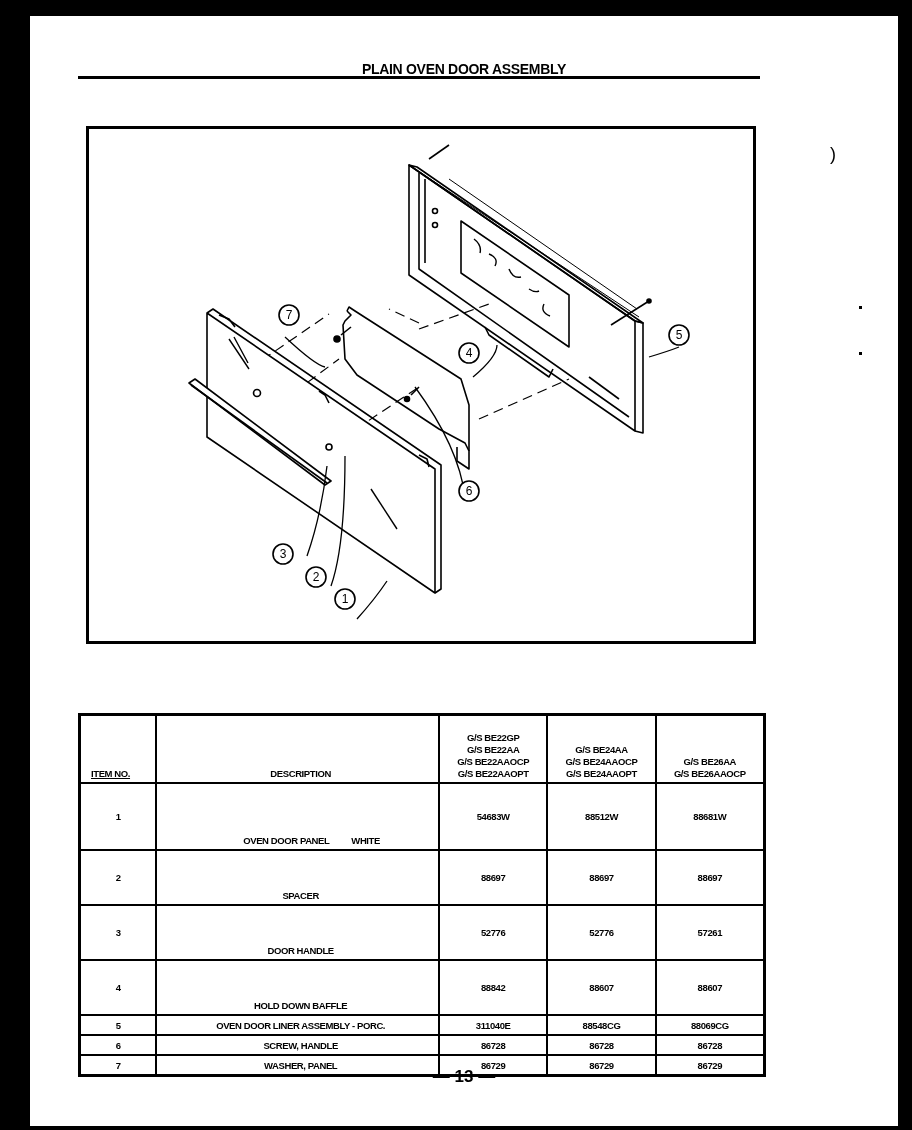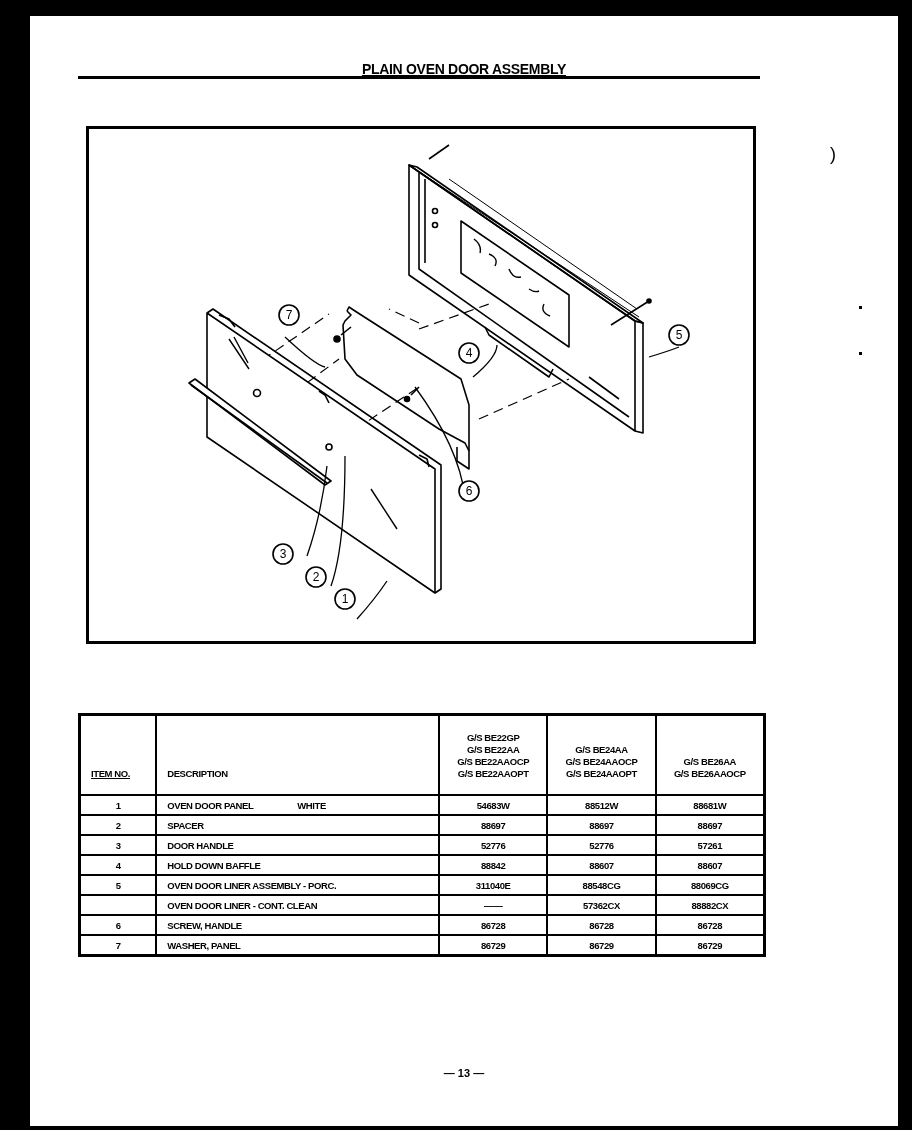--- a/index.html
+++ b/index.html
@@ -12,48 +12,48 @@
       position: absolute; left: 30px; top: 16px; width: 868px; height: 1110px;
       background: #fff;
     }
     .title-rule {
       position: absolute; left: 48px; top: 60px; width: 682px; height: 3px; background: #000;
     }
     .title {
       position: absolute; left: 0; width: 868px; top: 45px; text-align: center;
       font-weight: bold; font-size: 14px; letter-spacing: -0.3px; color: #000;
     }
-    .title span { text-decoration: underline; text-decoration-thickness: 2px; }
+    .title span { text-decoration-thickness: 2px; }
     .stray-mark {
       position: absolute; left: 800px; top: 128px; font-size: 18px; color: #000;
     }
     .dot { position: absolute; width: 3px; height: 3px; background: #000; }
     .diagram-frame {
       position: absolute; left: 56px; top: 110px; width: 670px; height: 518px;
       border: 3px solid #000; box-sizing: border-box; background: #fff;
     }
     .diagram-frame svg { position: absolute; left: 0; top: 0; }
     .parts-table {
       position: absolute; left: 48px; top: 697px; width: 688px;
       border-collapse: collapse; border: 3px solid #000;
       font-size: 9.5px; font-weight: bold; letter-spacing: -0.4px; color: #000;
     }
     .parts-table th, .parts-table td {
       border: 2px solid #000; padding: 0 4px; height: 18px; line-height: 17px;
     }
-    .parts-table th { vertical-align: bottom; height: 64px; line-height: 12px; padding-bottom: 14px; }
+    .parts-table th { vertical-align: bottom; height: 64px; line-height: 12px; padding-bottom: 2px; }
     .parts-table .c-item { width: 60px; text-align: center; }
-    .parts-table .c-desc { width: 266px; text-align: left; padding-left: 10px; }
+    .parts-table .c-desc { width: 266px; text-align: center; padding-left: 10px; }
     .parts-table .c-part { width: 98px; text-align: center; }
     .parts-table th.c-item { text-align: left; padding-left: 10px; text-decoration: underline; }
     .desc-main { width: 130px; display: inline-block; }
-    .desc-sub { display: inline-block; }
+    .desc-sub { display: inline-block; margin-top: 48px; }
     .footer {
       position: absolute; left: 0; width: 868px; top: 1051px; text-align: center;
-      font-weight: bold; font-size: 11px; color: #000;
+      font-weight: bold; font-size: 17px; color: #000;
     }
     .callout { font-family: "Liberation Sans", sans-serif; font-size: 12px; }
   </style>
 </head>
 <body>
 
 <div class="page">
 
   <div class="title"><span>PLAIN OVEN DOOR ASSEMBLY</span></div>
   <div class="title-rule"></div>
@@ -214,27 +214,20 @@
         <td class="c-part">88607</td>
       </tr>
       <tr>
         <td class="c-item">5</td>
         <td class="c-desc"><span>OVEN DOOR LINER ASSEMBLY - PORC.</span></td>
         <td class="c-part">311040E</td>
         <td class="c-part">88548CG</td>
         <td class="c-part">88069CG</td>
       </tr>
       <tr>
-        <td class="c-item"></td>
-        <td class="c-desc"><span>OVEN DOOR LINER - CONT. CLEAN</span></td>
-        <td class="c-part">——</td>
-        <td class="c-part">57362CX</td>
-        <td class="c-part">88882CX</td>
-      </tr>
-      <tr>
         <td class="c-item">6</td>
         <td class="c-desc"><span>SCREW, HANDLE</span></td>
         <td class="c-part">86728</td>
         <td class="c-part">86728</td>
         <td class="c-part">86728</td>
       </tr>
       <tr>
         <td class="c-item">7</td>
         <td class="c-desc"><span>WASHER, PANEL</span></td>
         <td class="c-part">86729</td>

